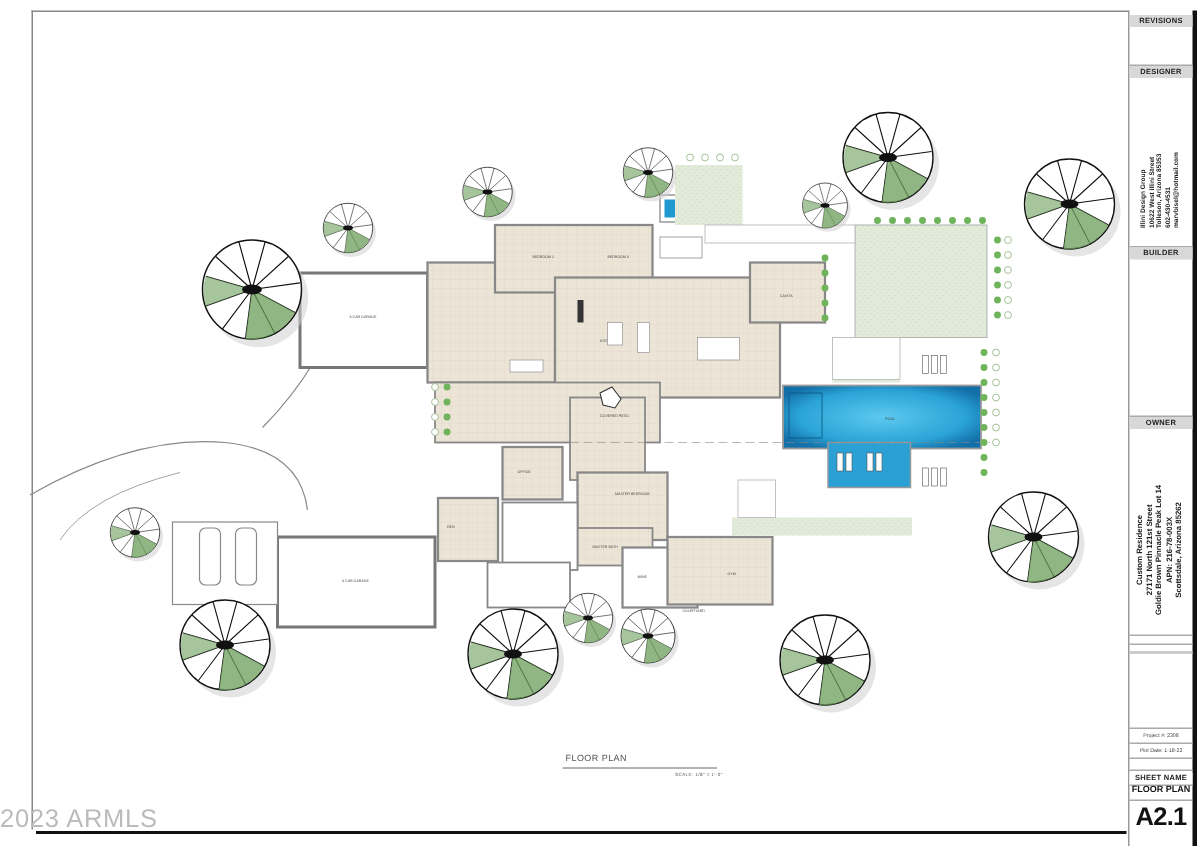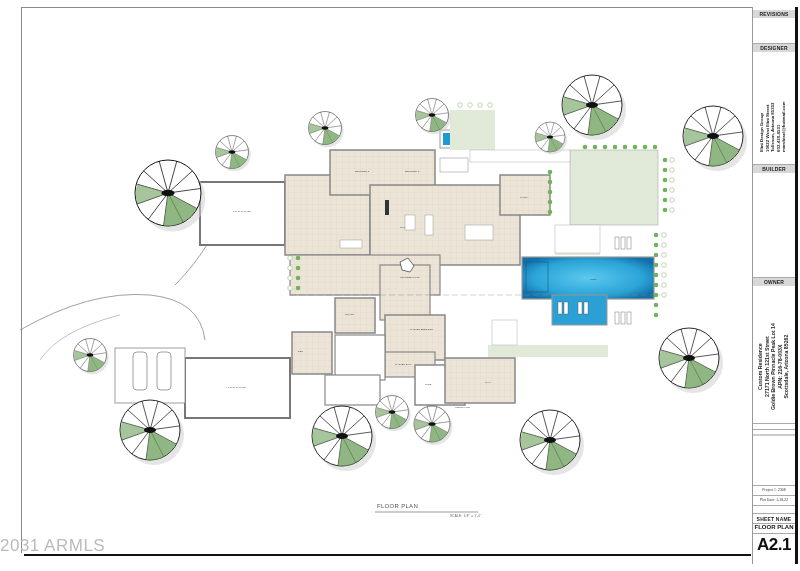--- a/index.html
+++ b/index.html
@@ -226,21 +226,21 @@
     <use href="#tree" transform="translate(392,412) scale(0.55)"></use>
     <use href="#tree" transform="translate(432,424) scale(0.6)"></use>
     <use href="#tree" transform="translate(550,440) scale(1)"></use>
   </g>
 
   <line x1="375" y1="512" x2="478" y2="512" stroke="#555" stroke-width="0.6"></line>
 </svg>
 
 <div class="caption" style="left:377px;top:503px;">FLOOR PLAN</div>
 <div class="caption" style="left:450px;top:514px;font-size:3px;">SCALE: 1/8" = 1'-0"</div>
-<div class="watermark">2031 ARMLS</div>
+<div class="watermark">2023 ARMLS</div>
 
 <div class="titleblock">
   <div class="tb-head" style="top:3px;">REVISIONS</div>
   <div class="tb-line" style="top:36px;"></div>
   <div class="tb-head" style="top:37px;">DESIGNER</div>
 
   <div class="tb-text" style="left:6px;top:145px;font-size:4.4px;line-height:5.6px;">
     <div>Illini Design Group</div>
     <div>10622 West Illini Street</div>
     <div>Tolleson, Arizona 85353</div>

